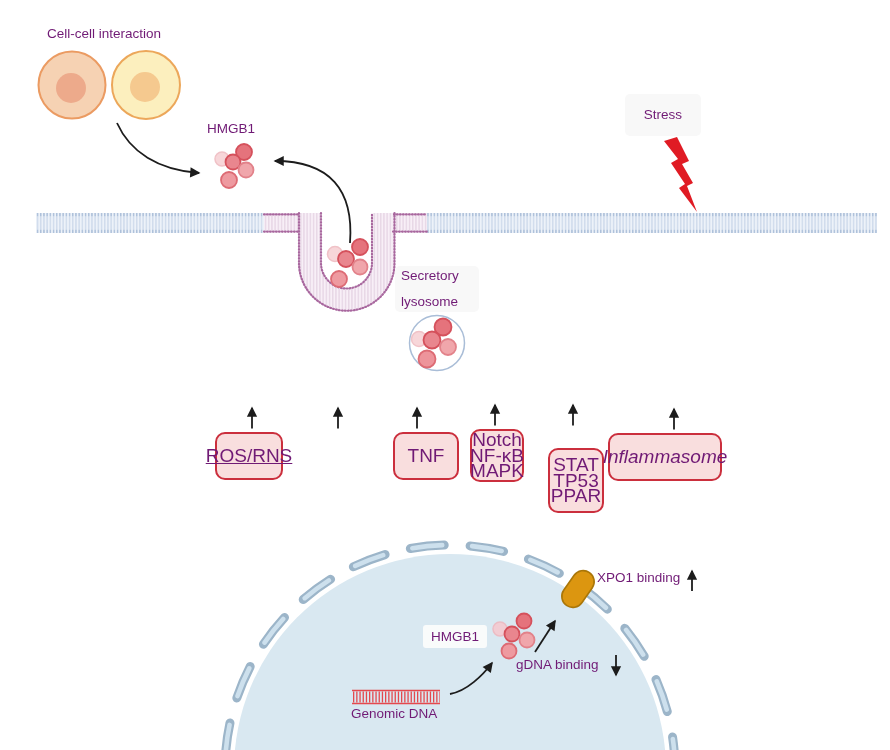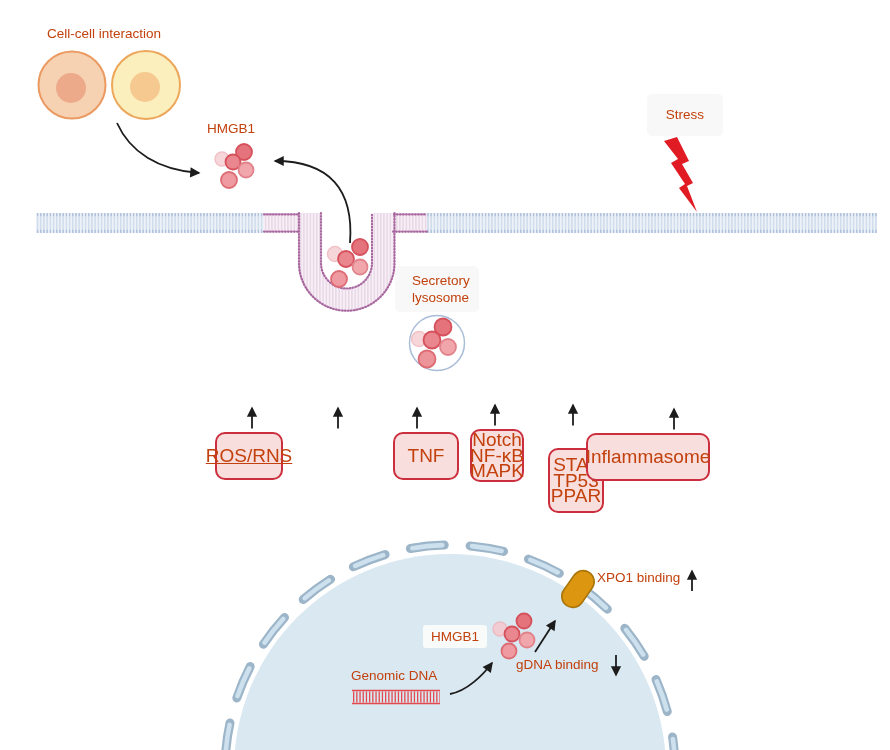--- a/index.html
+++ b/index.html
@@ -1,43 +1,43 @@
 <!DOCTYPE html>
 <html><head>
 <meta charset="utf-8">
 <style>
   html,body{margin:0;padding:0;background:#ffffff;}
   .canvas{
     position:relative;width:890px;height:750px;background:#ffffff;
-    font-family:"Liberation Sans",sans-serif;color:#c2410c;overflow:hidden;
+    font-family:"Liberation Sans",sans-serif;color:#701a75;overflow:hidden;
   }
   .art{position:absolute;left:0;top:0;}
   .label{position:absolute;font-size:13.5px;line-height:16px;white-space:pre-line;}
   .backdrop{position:absolute;background:#f8f8f8;border-radius:5px;display:flex;align-items:center;}
   .backdrop .label{position:static;}
-  .stress-box{left:647px;top:94px;width:76px;height:42px;justify-content:center;}
+  .stress-box{left:625px;top:94px;width:76px;height:42px;justify-content:center;}
   .secretory-box{left:395px;top:266px;width:78px;height:46px;padding-left:6px;line-height:17.5px;}
-  .secretory-box .label{line-height:17px;margin-left:11px;}
+  .secretory-box .label{line-height:26px;}
   .hmgb1-nuc-box{left:423px;top:625px;width:64px;height:23px;justify-content:center;background:rgba(252,252,252,0.92);border-radius:3px;}
   .pbox{
     position:absolute;background:#f9dede;border:2px solid #cb2f3d;border-radius:10px;
     display:flex;align-items:center;justify-content:center;text-align:center;
     font-size:19px;line-height:15.5px;white-space:pre-line;box-sizing:border-box;
   }
   .pbox1{left:215px;top:432px;width:68px;height:48px;text-decoration:underline;}
   .pbox2{left:310px;top:432px;width:61px;height:48px;}
   .pbox3{left:393px;top:432px;width:66px;height:48px;}
   .pbox4{left:470px;top:429px;width:54px;height:53px;}
   .pbox5{left:548px;top:448px;width:56px;height:65px;}
-  .pbox6{left:586px;top:433px;width:124px;height:48px;}
+  .pbox6{left:608px;top:433px;width:114px;height:48px;font-style:italic;}
   .t-cellcell{left:47px;top:26px;}
   .t-hmgb1-top{left:207px;top:121px;}
   .t-xpo1{left:597px;top:570px;}
   .t-gdna{left:516px;top:657px;}
-  .t-gendna{left:351px;top:668px;text-align:center;}
+  .t-gendna{left:351px;top:706px;text-align:center;}
 </style>
 </head>
 <body>
 
 <div class="canvas">
 
   <svg class="art" width="890" height="750" viewBox="0 0 890 750">
     <defs>
       <marker id="ah" viewBox="0 0 8 8" refX="6.5" refY="4" markerWidth="6.5" markerHeight="6.5" orient="auto-start-reverse">
         <path d="M0.5,0.5 L7.5,4 L0.5,7.5 Z" fill="#1c1c1c"></path>

